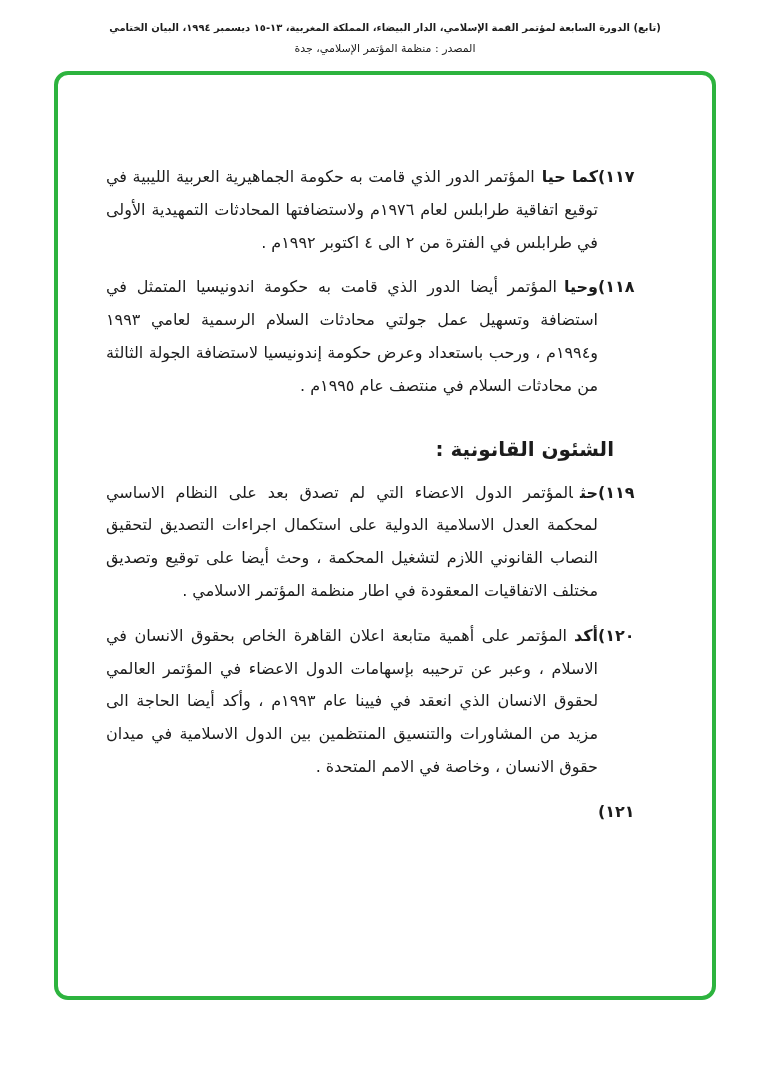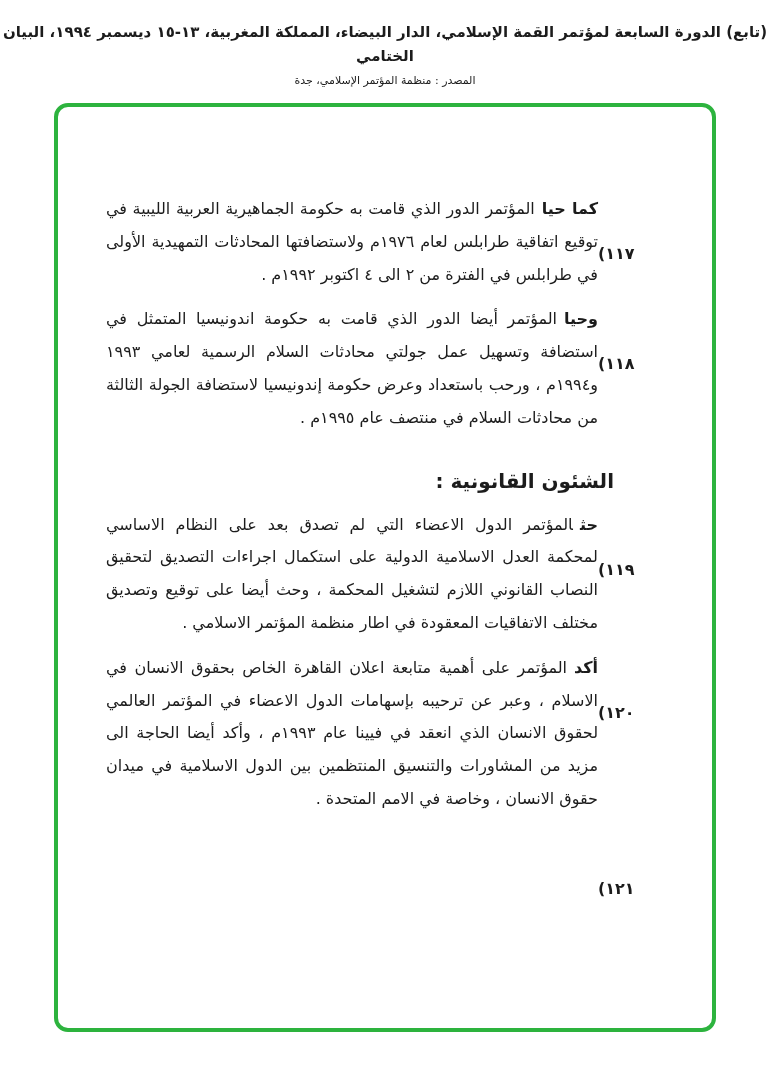--- a/index.html
+++ b/index.html
@@ -15,21 +15,21 @@
     height: 1086px;
     margin: 0 auto;
     background: #ffffff;
     overflow: hidden;
   }
   .page-header {
     padding-top: 20px;
     text-align: center;
   }
   .page-header .title {
-    font-size: 15px;
+    font-size: 10px;
     font-weight: bold;
     line-height: 1.6;
     direction: rtl;
   }
   .page-header .source {
     margin-top: 6px;
     font-size: 11px;
     font-weight: normal;
     direction: rtl;
   }
@@ -49,21 +49,20 @@
     margin-bottom: 12px;
   }
   .num {
     flex: 0 0 56px;
     direction: ltr;
     text-align: left;
     font-size: 16px;
     font-weight: bold;
     line-height: 2.05;
     white-space: nowrap;
-    margin-top: 45px;
   }
   .ptext {
     flex: 1 1 auto;
     font-size: 16px;
     line-height: 2.05;
     text-align: justify;
     direction: rtl;
   }
   .lead {
     font-weight: bold;

